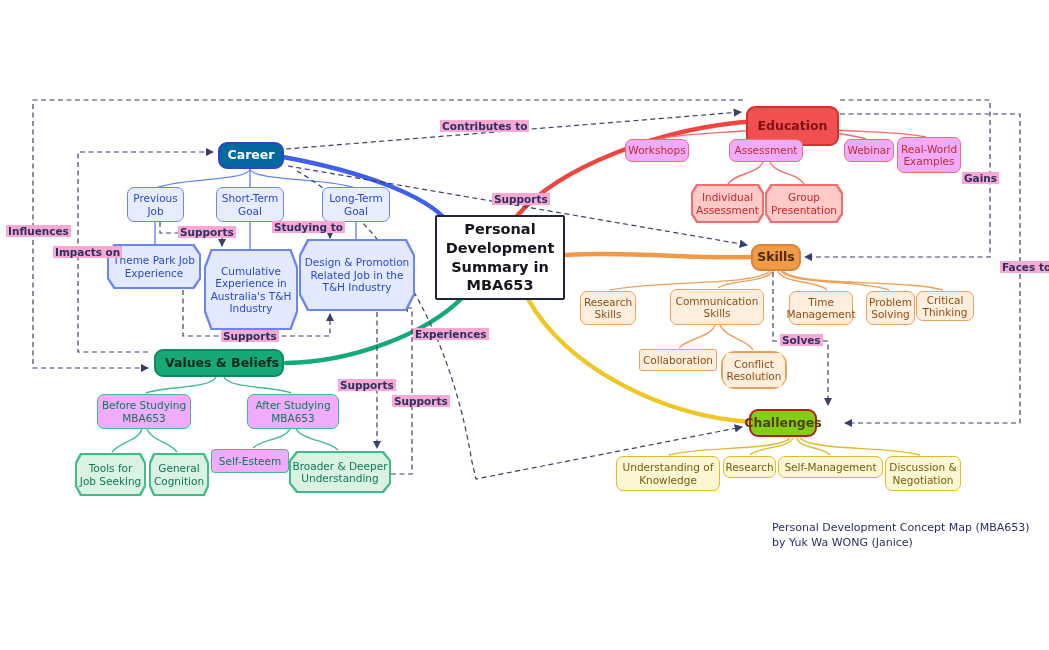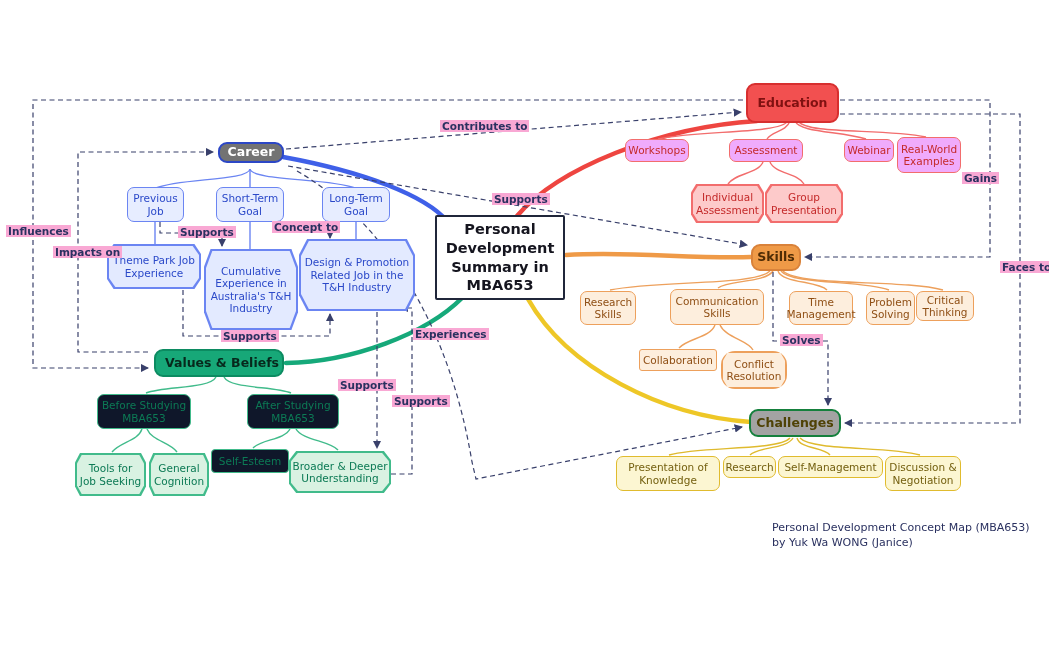--- a/index.html
+++ b/index.html
@@ -6,21 +6,21 @@
   #stage{position:relative;width:1049px;height:650px;background:#ffffff;overflow:hidden;
          font-family:"DejaVu Sans",sans-serif;}
   svg{position:absolute;left:0;top:0;}
   .n{position:absolute;display:flex;align-items:center;justify-content:center;text-align:center;
      white-space:pre-line;line-height:1.18;font-size:10.5px;border-radius:7px;box-sizing:border-box;
      padding:1px 2px;}
   .b-blue{background:#e7edff;border:1.5px solid #6b85f2;color:#2b49c9;}
   .b-red{background:#f0abfc;border:1.5px solid #f26d6d;color:#c42a2a;}
   .b-orange{background:#fdeedd;border:1.5px solid #eda05c;color:#8f4f15;}
   .b-yellow{background:#fcf6d2;border:1.5px solid #e0bb2e;color:#746010;}
-  .b-green{background:#0f172a;border:1.5px solid #41bb8b;color:#0c7a55;}
+  .b-green{background:#f0abfc;border:1.5px solid #41bb8b;color:#0c7a55;}
   .hex{border:none;border-radius:0;
        clip-path:polygon(7% 0,93% 0,100% 22%,100% 78%,93% 100%,7% 100%,0 78%,0 22%);}
   .hex .hexfill{position:absolute;inset:2px;z-index:0;
        clip-path:polygon(7% 0,93% 0,100% 22%,100% 78%,93% 100%,7% 100%,0 78%,0 22%);}
   .hx-blue{background:#6b85f2;color:#2b49c9;} .hx-blue .hexfill{background:#e3eaff;}
   .hx-red{background:#f26d6d;color:#c42a2a;} .hx-red .hexfill{background:#fdcscs;}
   .hx-red .hexfill{background:#fdcaca;}
   .hx-orange{background:#eda05c;color:#8f4f15;border-radius:14px;} .hx-orange .hexfill{background:#fdeedd;}
   .hx-green{background:#41bb8b;color:#0c7a55;} .hx-green .hexfill{background:#d9f2e2;}
   .ntext{position:relative;z-index:1;}
@@ -109,38 +109,38 @@
     <path marker-end="url(#arr)" d="M377,312 L377,448"></path>
     <path marker-end="url(#arr)" d="M391,474 L412,474 L412,308 L401,308"></path>
   </g>
 </svg>
 
 <div class="n center" style="left:435px;top:215px;width:130px;height:85px;">Personal
 Development
 Summary in
 MBA653</div>
 
-<div class="n root" style="left:218px;top:142px;width:66px;height:21px;background:#737373;border:2px solid #2c47c6;color:#fff;">Career</div>
+<div class="n root" style="left:218px;top:142px;width:66px;height:27px;background:#0369a1;border:2px solid #2c47c6;color:#fff;">Career</div>
 <div class="n b-blue" style="left:127px;top:187px;width:57px;height:35px;">Previous
 Job</div>
 <div class="n b-blue" style="left:216px;top:187px;width:68px;height:35px;">Short-Term
 Goal</div>
 <div class="n b-blue" style="left:322px;top:187px;width:68px;height:35px;">Long-Term
 Goal</div>
 <div class="n hex hx-blue" style="left:107px;top:244px;width:94px;height:45px;"><span class="hexfill"></span><span class="ntext">Theme Park Job
 Experience</span></div>
 <div class="n hex hx-blue" style="left:299px;top:239px;width:116px;height:72px;"><span class="hexfill"></span><span class="ntext">Design &amp; Promotion
 Related Job in the
 T&amp;H Industry</span></div>
 <div class="n hex hx-blue" style="left:204px;top:249px;width:94px;height:81px;"><span class="hexfill"></span><span class="ntext">Cumulative
 Experience in
 Australia's T&amp;H
 Industry</span></div>
 
-<div class="n root" style="left:746px;top:83px;width:93px;height:40px;background:#f25050;border:2px solid #d72f2f;color:#801111;">Education</div>
+<div class="n root" style="left:746px;top:106px;width:93px;height:40px;background:#f25050;border:2px solid #d72f2f;color:#801111;">Education</div>
 <div class="n b-red" style="left:625px;top:139px;width:64px;height:23px;">Workshops</div>
 <div class="n b-red" style="left:729px;top:139px;width:74px;height:23px;">Assessment</div>
 <div class="n b-red" style="left:844px;top:139px;width:50px;height:23px;">Webinar</div>
 <div class="n b-red" style="left:897px;top:137px;width:64px;height:36px;">Real-World
 Examples</div>
 <div class="n hex hx-red" style="left:691px;top:184px;width:73px;height:39px;"><span class="hexfill"></span><span class="ntext">Individual
 Assessment</span></div>
 <div class="n hex hx-red" style="left:765px;top:184px;width:78px;height:39px;"><span class="hexfill"></span><span class="ntext">Group
 Presentation</span></div>
 
@@ -152,22 +152,22 @@
 <div class="n b-orange" style="left:789px;top:291px;width:64px;height:34px;">Time
 Management</div>
 <div class="n b-orange" style="left:866px;top:291px;width:49px;height:34px;">Problem
 Solving</div>
 <div class="n b-orange" style="left:916px;top:291px;width:58px;height:30px;">Critical
 Thinking</div>
 <div class="n b-orange" style="left:639px;top:349px;width:78px;height:22px;border-radius:3px;">Collaboration</div>
 <div class="n hex hx-orange" style="left:721px;top:351px;width:66px;height:38px;"><span class="hexfill"></span><span class="ntext">Conflict
 Resolution</span></div>
 
-<div class="n root" style="left:749px;top:409px;width:92px;height:28px;background:#a3a3a3;border:2px solid #15803d;color:#4f4205;">Challenges</div>
-<div class="n b-yellow" style="left:616px;top:456px;width:104px;height:35px;">Presentation of
+<div class="n root" style="left:749px;top:409px;width:68px;height:28px;background:#84cc16;border:2px solid #b91c1c;color:#4f4205;">Challenges</div>
+<div class="n b-yellow" style="left:616px;top:456px;width:104px;height:35px;">Understanding of
 Knowledge</div>
 <div class="n b-yellow" style="left:723px;top:456px;width:53px;height:22px;">Research</div>
 <div class="n b-yellow" style="left:778px;top:456px;width:105px;height:22px;">Self-Management</div>
 <div class="n b-yellow" style="left:885px;top:456px;width:76px;height:35px;">Discussion &amp;
 Negotiation</div>
 
 <div class="n root" style="left:154px;top:349px;width:130px;height:28px;background:#17a878;border:2px solid #0c8b61;color:#07281c;padding-left:8px;">Values &amp; Beliefs</div>
 <div class="n b-green" style="left:97px;top:394px;width:94px;height:35px;">Before Studying
 MBA653</div>
 <div class="n b-green" style="left:247px;top:394px;width:92px;height:35px;">After Studying
@@ -178,21 +178,21 @@
 Cognition</span></div>
 <div class="n b-green" style="left:211px;top:449px;width:78px;height:24px;border-radius:4px;">Self-Esteem</div>
 <div class="n hex hx-green" style="left:289px;top:451px;width:102px;height:42px;"><span class="hexfill"></span><span class="ntext">Broader &amp; Deeper
 Understanding</span></div>
 
 <div class="lnk" style="left:6px;top:225px;">Influences</div>
 <div class="lnk" style="left:53px;top:246px;">Impacts on</div>
 <div class="lnk" style="left:440px;top:120px;">Contributes to</div>
 <div class="lnk" style="left:492px;top:193px;">Supports</div>
 <div class="lnk" style="left:178px;top:226px;">Supports</div>
-<div class="lnk" style="left:272px;top:221px;">Concept to</div>
+<div class="lnk" style="left:272px;top:221px;">Studying to</div>
 <div class="lnk" style="left:221px;top:330px;">Supports</div>
 <div class="lnk" style="left:413px;top:328px;">Experiences</div>
 <div class="lnk" style="left:338px;top:379px;">Supports</div>
 <div class="lnk" style="left:392px;top:395px;">Supports</div>
 <div class="lnk" style="left:962px;top:172px;">Gains</div>
 <div class="lnk" style="left:1000px;top:261px;">Faces to</div>
 <div class="lnk" style="left:780px;top:334px;">Solves</div>
 
 <div class="attr" style="left:772px;top:521px;width:275px;">Personal Development Concept Map (MBA653)
 by Yuk Wa WONG (Janice)</div>

